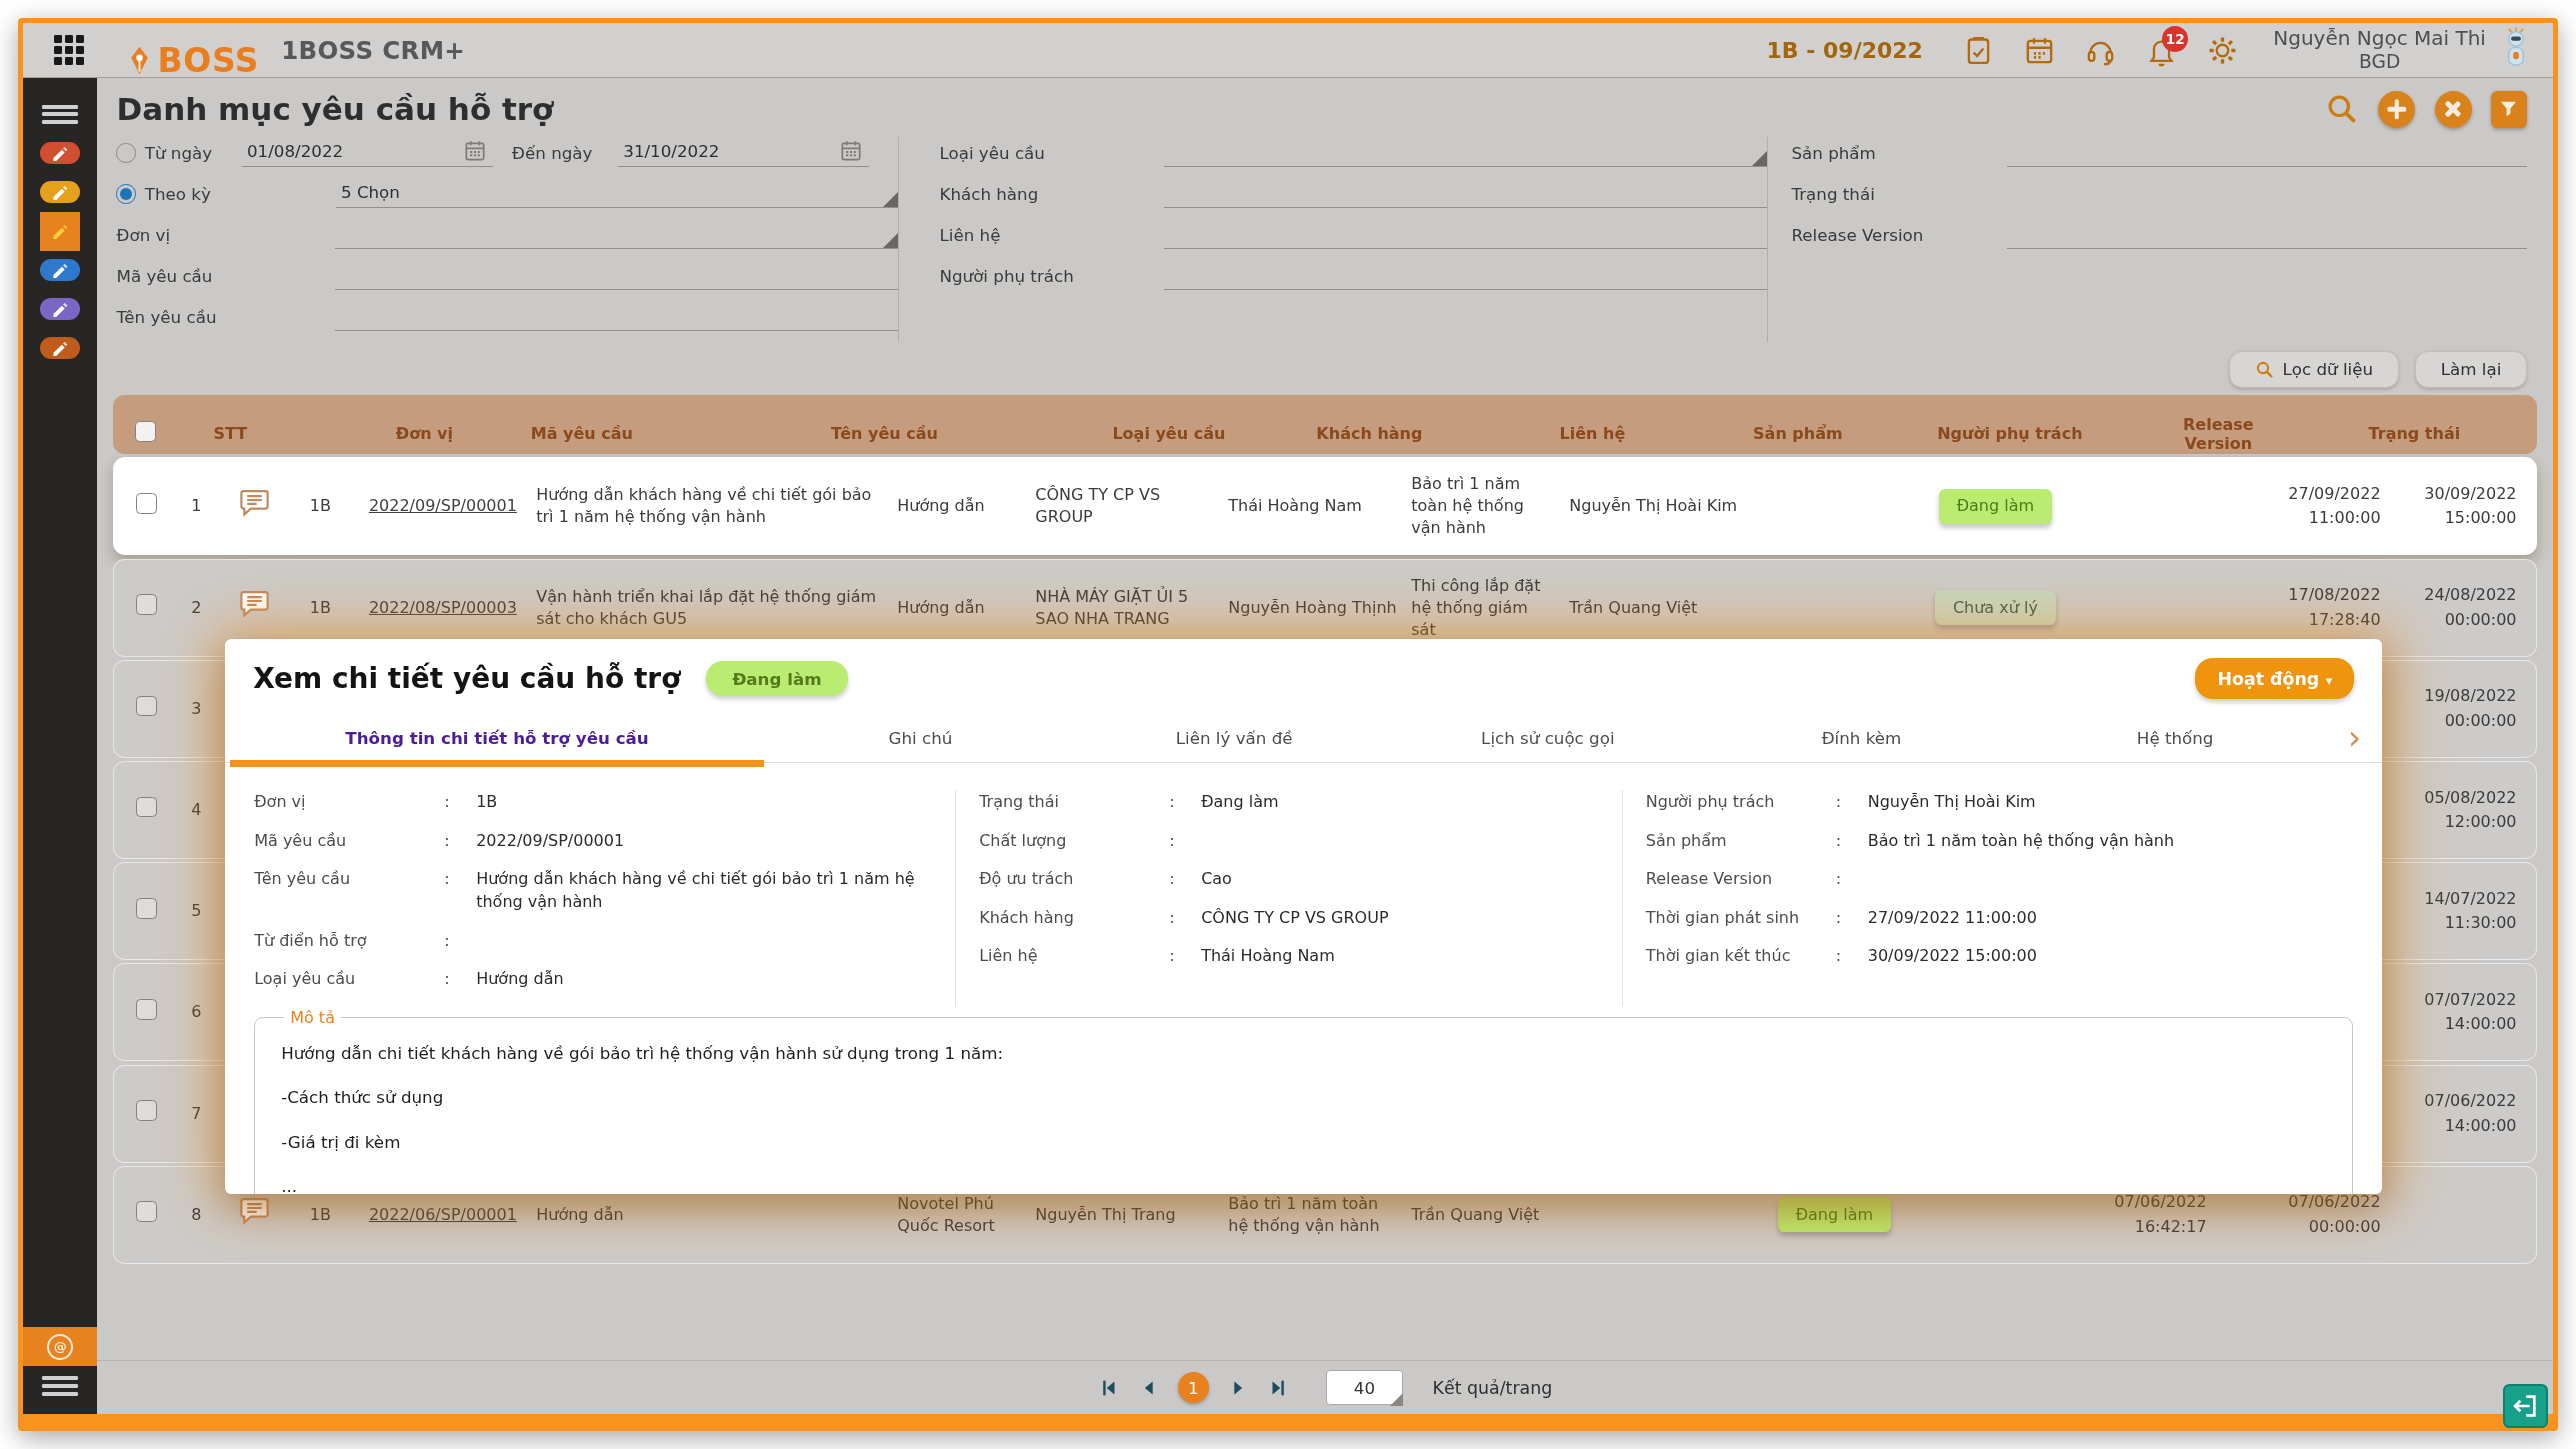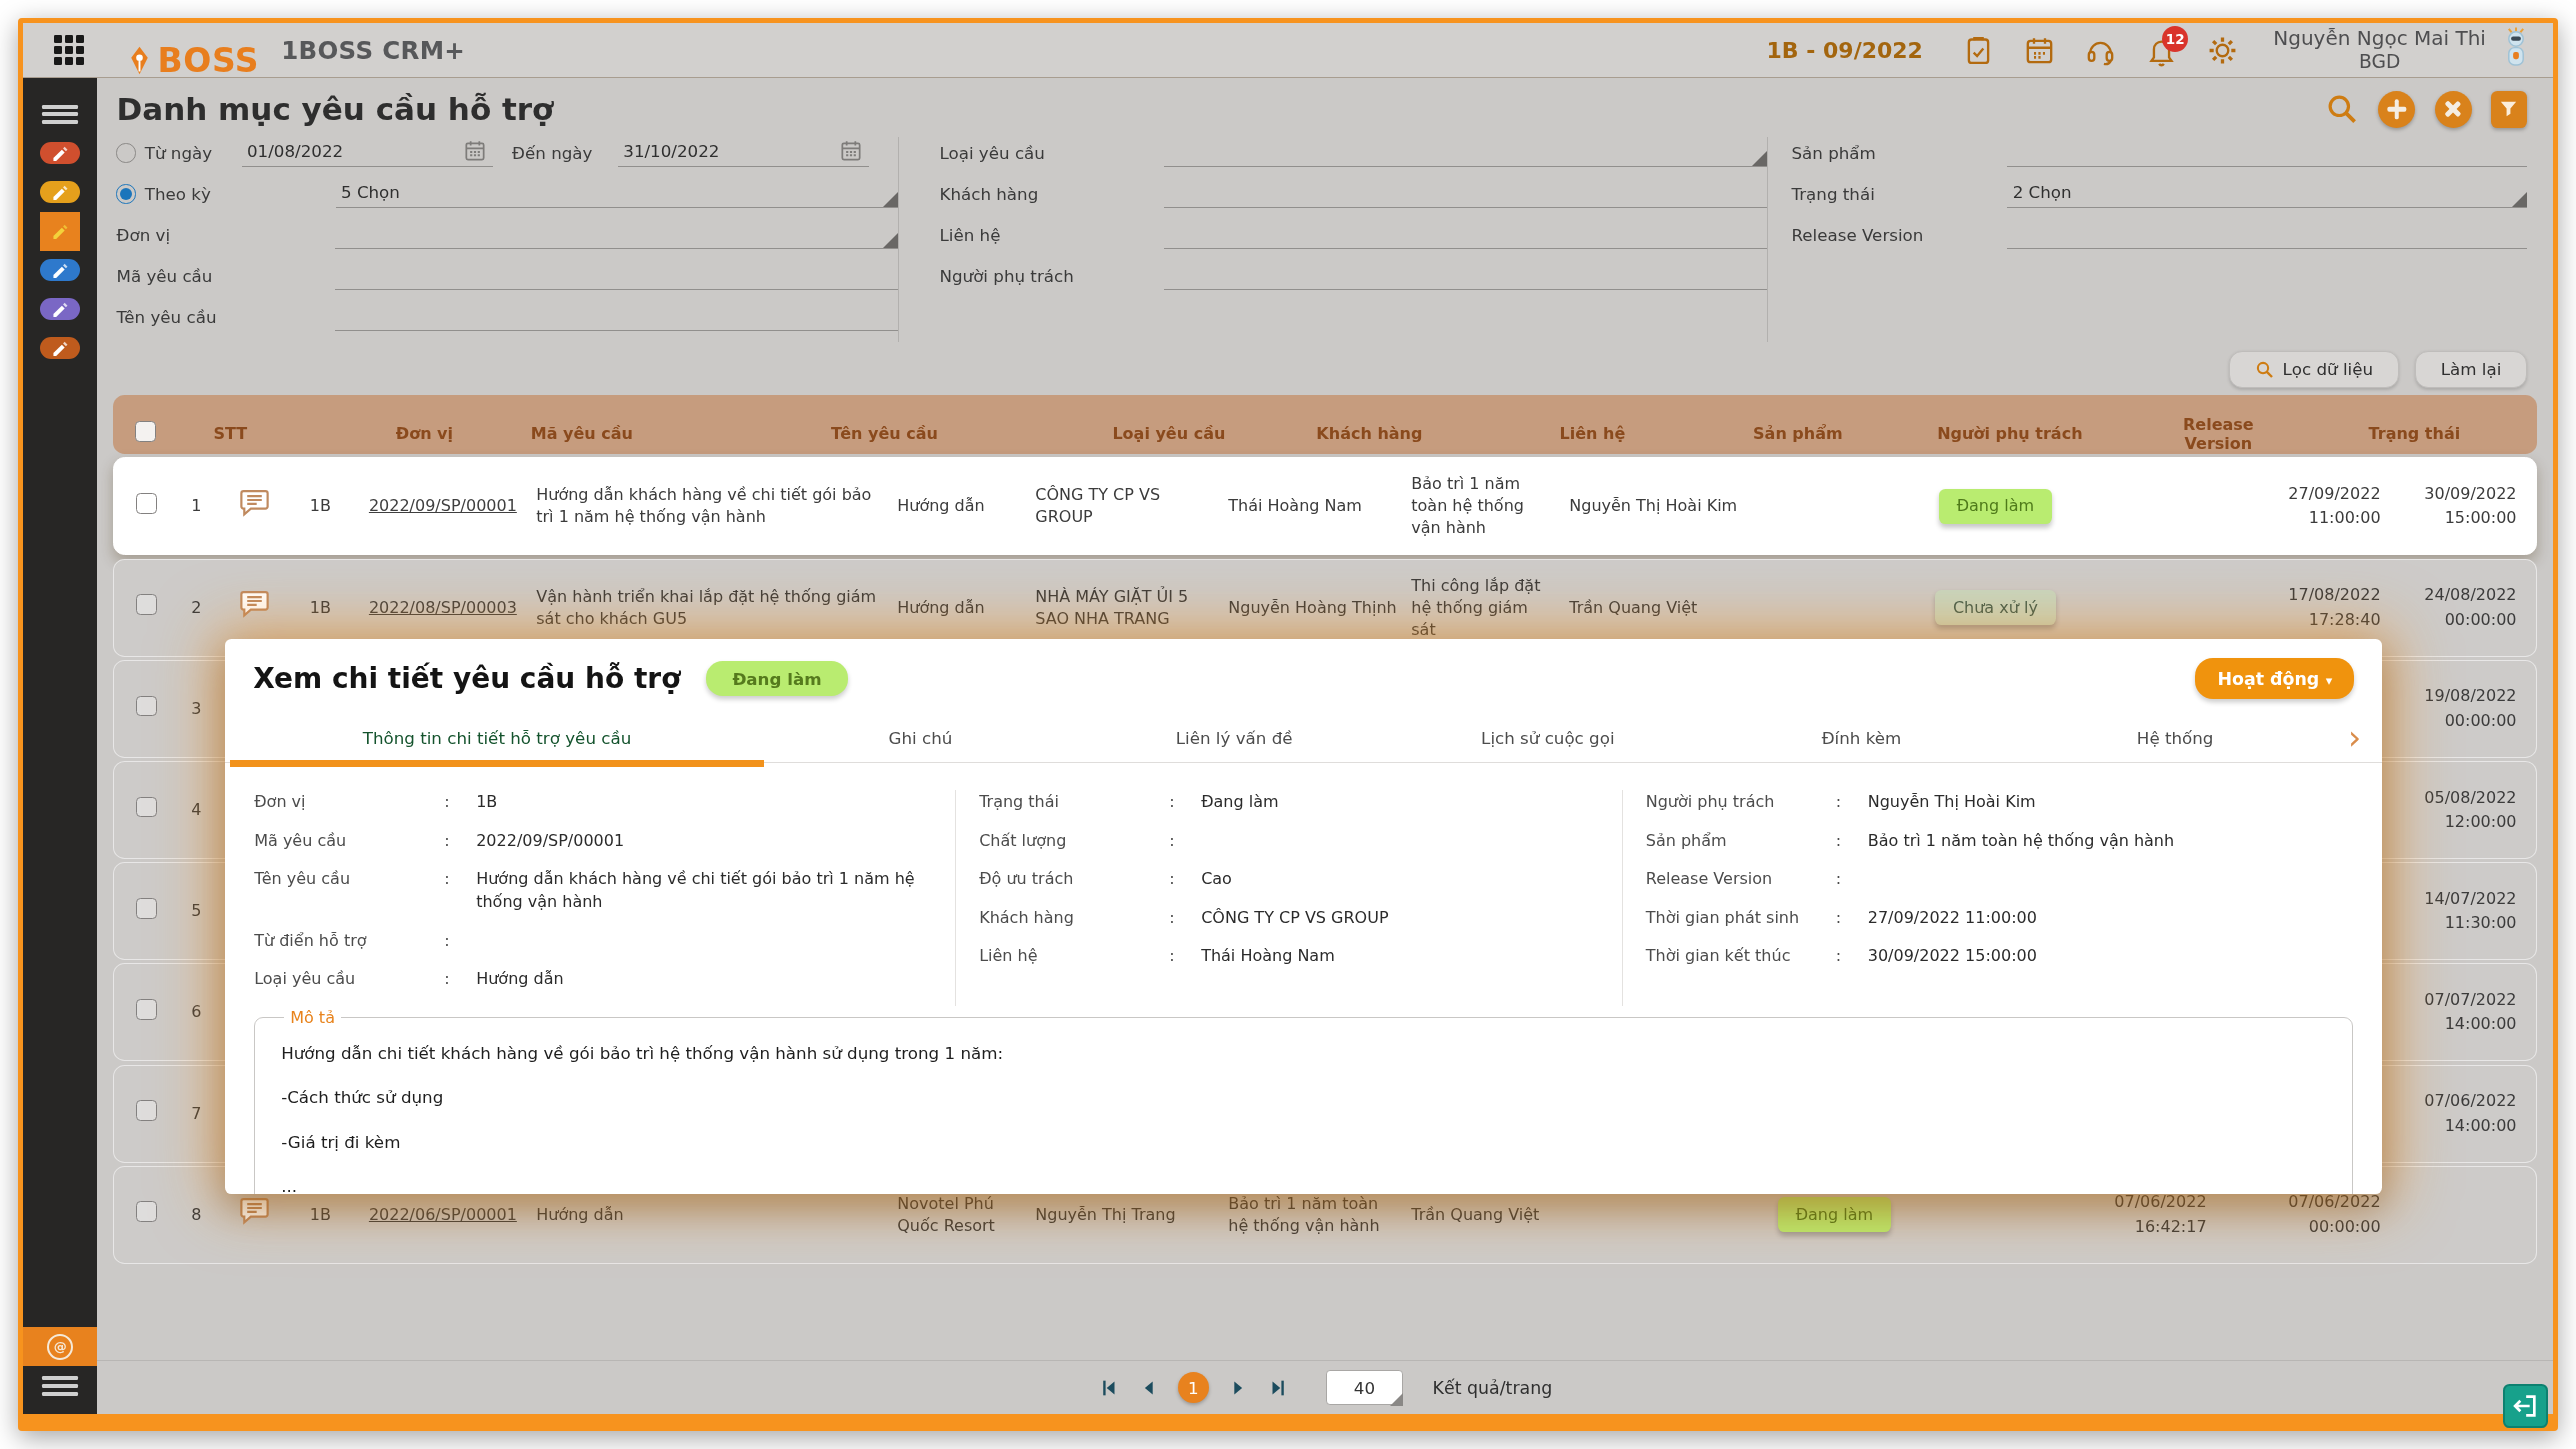--- a/index.html
+++ b/index.html
@@ -98,21 +98,21 @@
   .modal { position:absolute; left:128px; top:561px; width:2157px; height:555px; background:#fff; border-radius:6.4px; z-index:5;
            box-shadow:0 0 61px 10.3px rgba(242,140,24,.55), 0 13px 35px rgba(0,0,0,.30); overflow:hidden; }
   .mhead { display:flex; align-items:center; padding:19.3px 28px 3.9px 28px; }
   .mtitle { font-size:28px; font-weight:700; color:#141414; }
   .mbadge { margin-left:26px; background:#B9EC70; color:#557A1D; font-size:16.7px; font-weight:600; padding:7.7px 26px; border-radius:16.7px; box-shadow:0 3.2px 5.2px rgba(0,0,0,.2); }
   .mspacer { flex:1; }
   .actbtn { background:#F0930D; color:#fff; font-size:17.4px; font-weight:700; padding:10.3px 22px; border-radius:18px; box-shadow:0 3.2px 5.2px rgba(0,0,0,.2); }
   .actbtn span.car { font-size:13px; margin-left:6.4px; }
   .tabsbar { display:flex; align-items:stretch; border-bottom:1.9px solid #DFDDDB; margin-top:10.3px; height:50px; padding:0 5.2px; }
   .tab { flex:1; display:flex; align-items:center; justify-content:center; font-size:16.7px; color:#4C4C4C; position:relative; text-align:center; }
-  .tab.active { font-weight:400; color:#14532d; }
+  .tab.active { font-weight:700; color:#4c1d95; }
   .tab.active::after { content:""; position:absolute; left:0; right:0; bottom:-4.5px; height:7px; background:#F2921B; }
   .tabchev { width:45px; display:flex; align-items:center; justify-content:center; font-size:33px; color:#D98C4A; }
   .mfields { display:grid; grid-template-columns:1.02fr 0.97fr 1.06fr; padding:27px 32px 0 29px; }
   .mcol { padding-right:18px; }
   .mcol + .mcol { border-left:1.3px solid #E4E2E0; padding-left:23px; }
   .frow { display:flex; margin-bottom:15.5px; font-size:16px; line-height:23px; }
   .flabel { width:190px; flex:none; color:#4C4C4C; }
   .fcolon { width:32px; flex:none; color:#4C4C4C; }
   .fvalue { flex:1; color:#2B2B2B; }
   .descbox { margin:2.6px 29px 0 29px; border:1.3px solid #C9C7C5; border-radius:9px; padding:15.5px 26px 0 26px; min-height:212px; }
@@ -377,23 +377,20 @@
           </div>
           <div class="fcol3">
             <div class="f-row">
               <span class="f-label w335">Sản phẩm</span>
               <div class="ufield">
                   <span></span>
                 </div>
             </div>
             <div class="f-row">
               <span class="f-label w335">Trạng thái</span>
-              <div class="ufield dd">
-                  <span>2 Chọn</span>
-                </div>
             </div>
             <div class="f-row">
               <span class="f-label w335">Release Version</span>
               <div class="ufield">
                   <span></span>
                 </div>
             </div>
           </div>
         </div>
 

